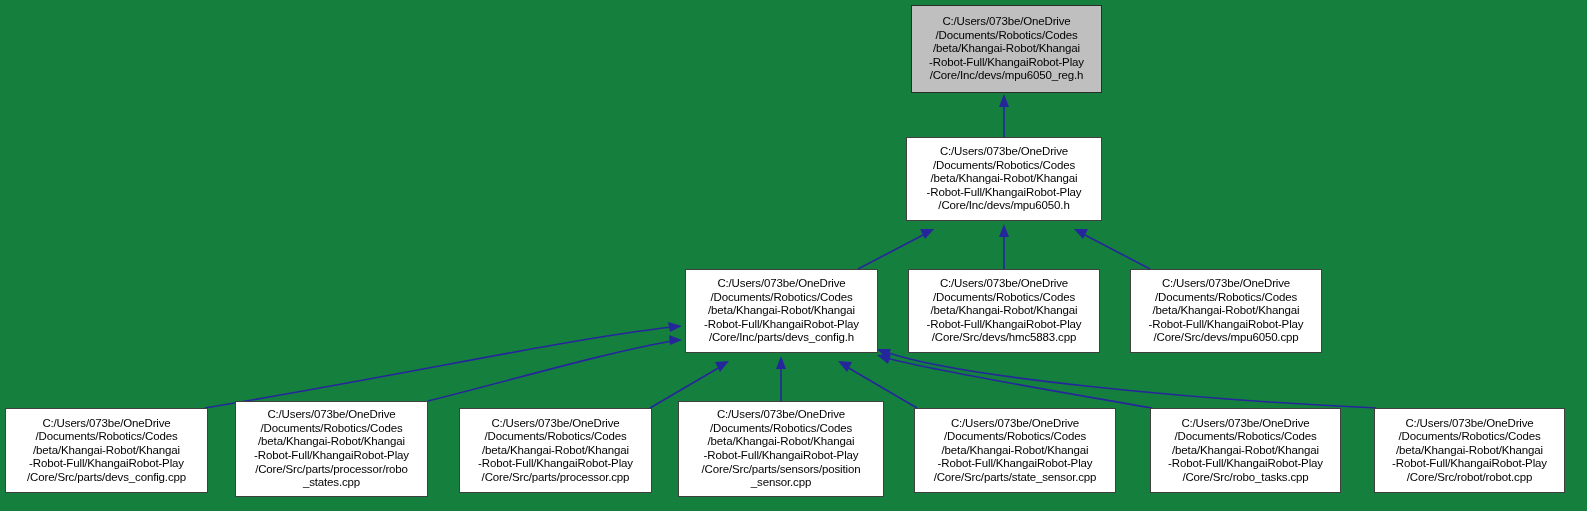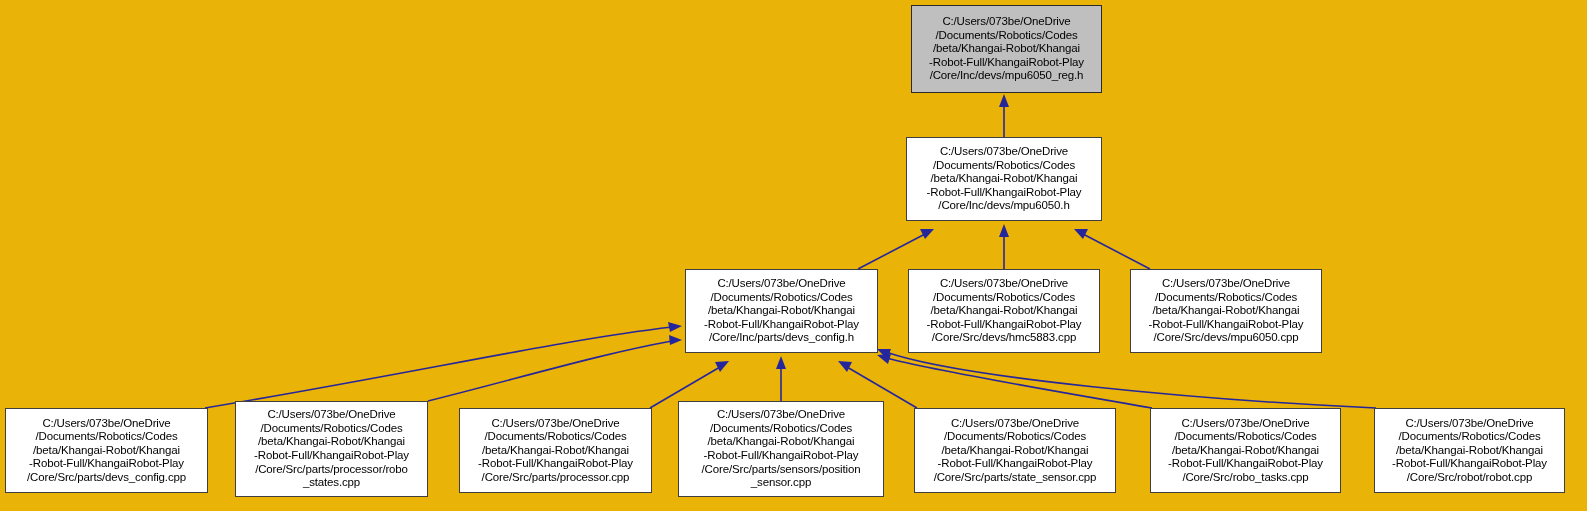--- a/index.html
+++ b/index.html
@@ -4,21 +4,21 @@
 <style>
   html, body {
     margin: 0;
     padding: 0;
     background: #ffffff;
   }
   #graph-root {
     position: relative;
     width: 1587px;
     height: 511px;
-    background: #eab308;
+    background: #15803d;
     font-family: "Liberation Sans", sans-serif;
     overflow: hidden;
   }
   #graph-svg {
     position: absolute;
     left: 0;
     top: 0;
     width: 1587px;
     height: 511px;
   }

